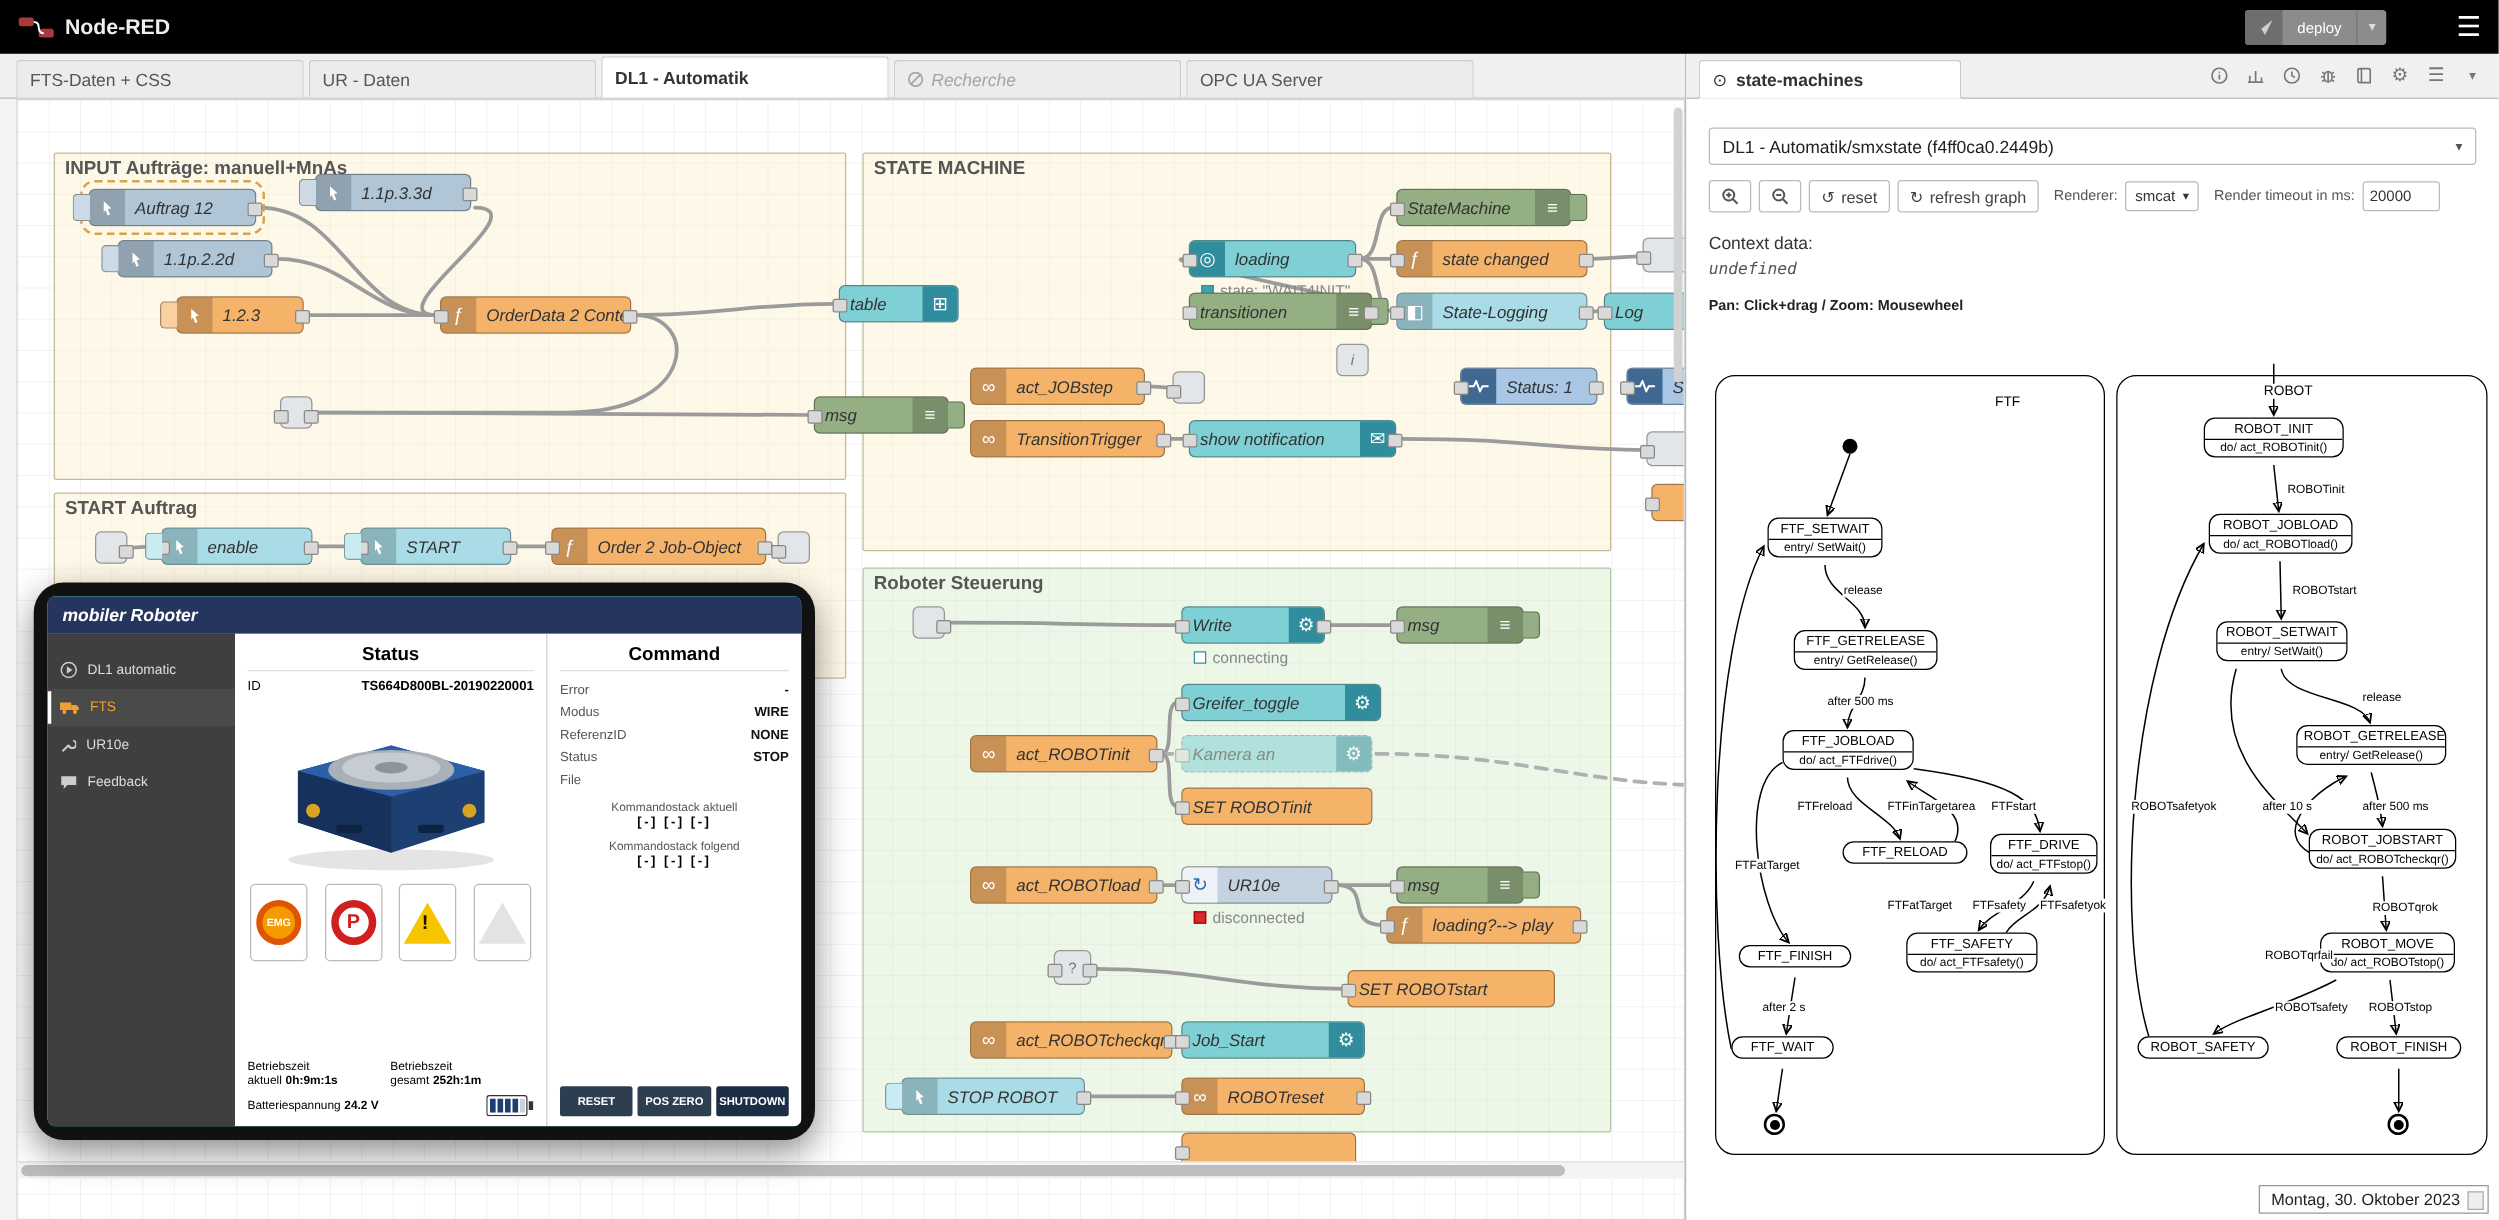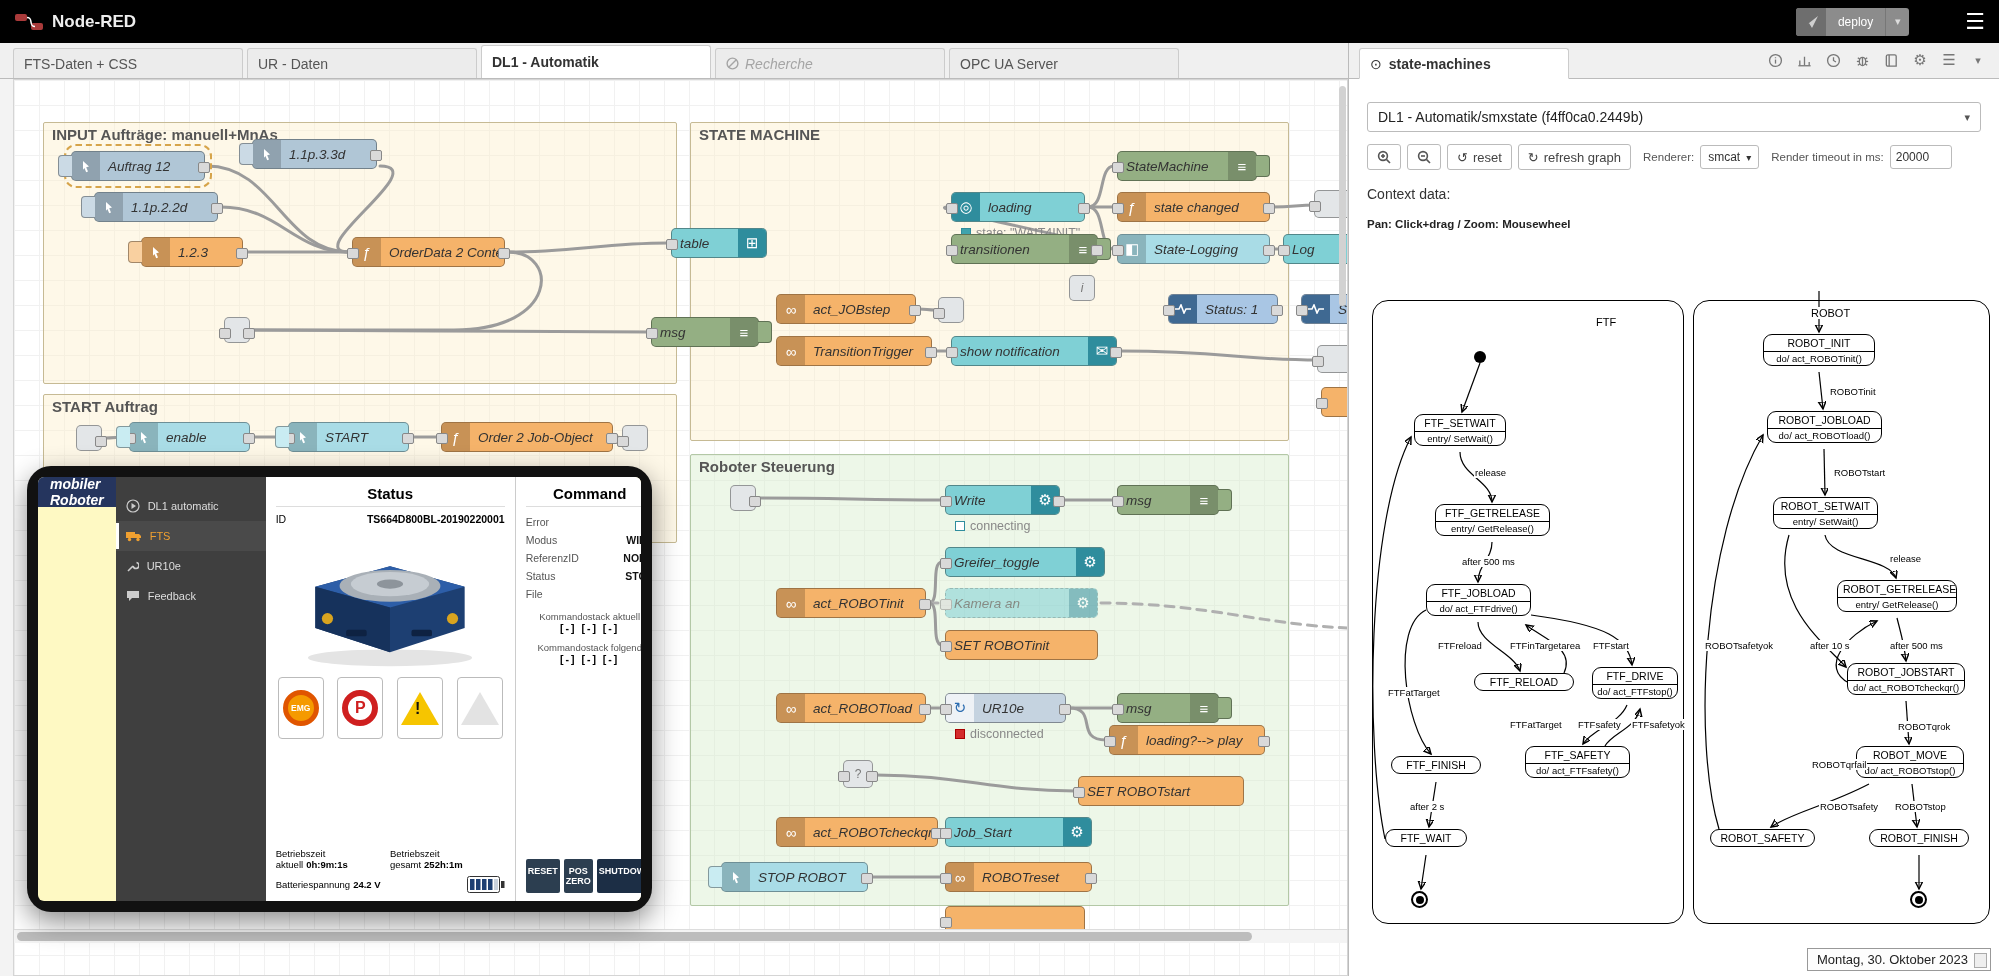--- a/index.html
+++ b/index.html
@@ -64,21 +64,21 @@
   .sq.tealh { background:#fff; border-color:#2f8d9d; }
   .sq.red { background:#d42c2c; border-color:#a00; }
 
   .hscroll { position:absolute; left:0; top:849px; width:1335px; height:14px; background:#f4f4f4; border-top:1px solid #ddd; z-index:8; }
   .hthumb { position:absolute; left:3px; top:2px; width:1235px; height:9px; background:#bdbdbd; border-radius:5px; }
   .vscroll { position:absolute; right:0; top:0; width:9px; height:849px; z-index:8; }
   .vthumb { position:absolute; right:1px; top:6px; width:7px; height:220px; background:#d2d2d2; border-radius:4px; }
 
   
   .tablet { position:absolute; left:13px; top:386px; width:625px; height:446px; background:#111; border-radius:24px; padding:11px; box-shadow:0 10px 28px rgba(0,0,0,0.45); z-index:10; }
-  .t-scr { width:100%; height:100%; background:#fef9c3; border-radius:6px; overflow:hidden; display:flex; }
+  .t-scr { width:100%; height:100%; background:#5eead4; border-radius:6px; overflow:hidden; display:flex; flex-direction:column; }
   .t-titlebar { height:30px; background:#25355e; color:#fff; display:flex; align-items:center; padding:0 12px; font-size:14px; font-weight:bold; font-style:italic; }
   .t-body { flex:1; display:flex; min-height:0; }
   .t-nav { width:150px; background:#3f3f3f; padding-top:14px; }
   .t-nav-item { display:flex; align-items:center; gap:8px; height:30px; padding:0 10px; font-size:11px; color:#ddd; cursor:pointer; position:relative; }
   .t-nav-item.active { color:#f0a030; background:#4a4a4a; }
   .t-nav-item.active::before { content:""; position:absolute; left:0; top:2px; bottom:2px; width:3px; background:#fff; }
   .t-status { width:250px; background:#fff; border-right:1px solid #ccc; padding:8px 10px; display:flex; flex-direction:column; }
   .t-h { text-align:center; font-weight:bold; font-size:15px; border-bottom:1px solid #ddd; padding-bottom:4px; margin-bottom:6px; }
   .t-idrow { display:flex; justify-content:space-between; font-size:10.5px; margin-bottom:2px; }
   .t-idrow .t-val { font-weight:bold; }
@@ -677,20 +677,21 @@
           </div>
         <span class="tinylbl">Renderer:</span>
         <div class="msel">
           <span>smcat</span>
           <span style="font-size:10px">▾</span>
         </div>
         <span class="tinylbl">Render timeout in ms:</span>
         <input class="minput" value="20000" style="">
       </div>
       <div class="ctx">Context data:</div>
+      <div class="ctxv">undefined</div>
       <div class="panhint">Pan: Click+drag / Zoom: Mousewheel</div>
     </div>
 
     <div class="lane" style="left:23px;top:257px;width:312px;height:624px"></div>
     <div class="lane" style="left:344px;top:257px;width:297px;height:624px"></div>
 
     <svg class="darr" width="651" height="933">
       <defs>
         <marker id="ah" markerWidth="8" markerHeight="8" refX="6" refY="3" orient="auto">
             <path d="M0,0 L6,3 L0,6 z" fill="#000"></path>

